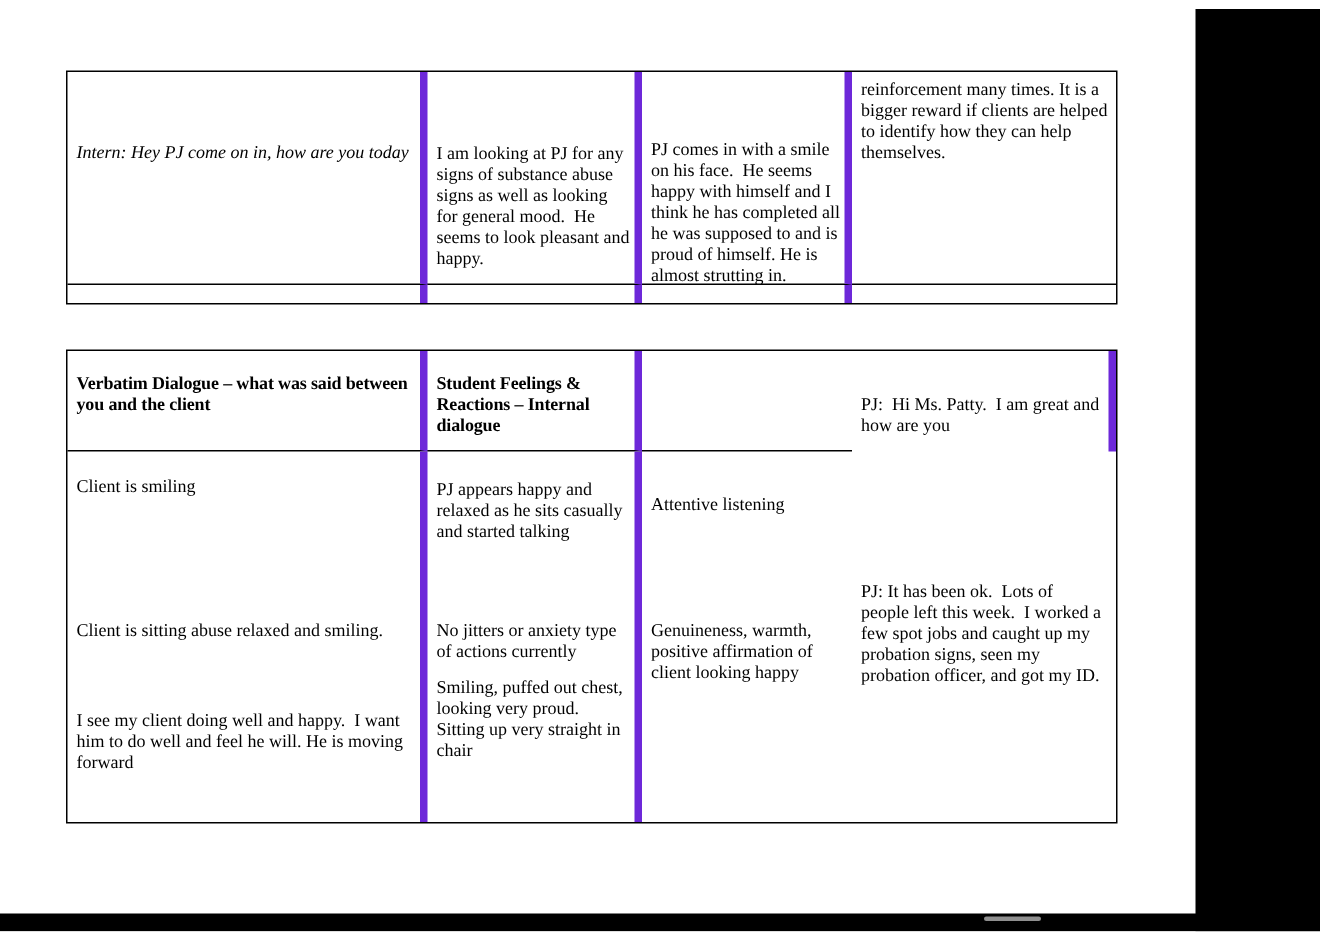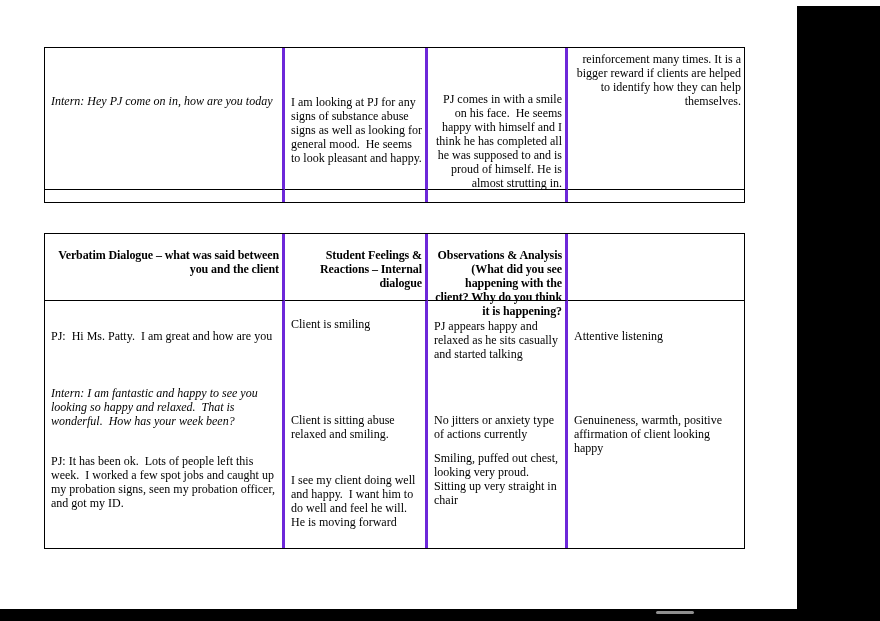--- a/index.html
+++ b/index.html
@@ -24,34 +24,34 @@
     grid-template-columns: 240px 143px 140px 176px;
     grid-template-rows: 142px 12px;
   }
   .t2 {
     left: 44px; top: 233px;
     grid-template-columns: 240px 143px 140px 176px;
     grid-template-rows: 67px 247px;
   }
   .cell {
     position: relative;
-    border-right: 3px solid #6d28d9;
+    border-right: 5px solid #6d28d9;
     border-bottom: 1px solid #000000;
     overflow: visible;
   }
   .cell.last-col { border-right: none; }
   .cell.last-row { border-bottom: none; }
   .blk {
     position: absolute;
     left: 6px;
     right: 3px;
     line-height: 14px;
     white-space: pre-wrap;
   }
-  .center { text-align: right; }
+  .center { text-align: left; }
   .italic { font-style: italic; }
   .hdr { font-weight: bold; letter-spacing: -0.1px; }
   .edge-right {
     position: absolute;
     top: 6px; left: 797px;
     width: 83px; height: 615px;
     background: #000000;
   }
   .edge-bottom {
     position: absolute;
@@ -93,30 +93,26 @@
   </div>
 
   <div class="tbl t2">
 
     <div class="cell">
       <div class="blk center hdr" style="top:14px">Verbatim Dialogue – what was said between you and the client</div>
     </div>
     <div class="cell">
       <div class="blk center hdr" style="top:14px">Student Feelings &amp; Reactions – Internal dialogue</div>
     </div>
-    <div class="cell">
-      <div class="blk center hdr" style="top:14px">Observations &amp; Analysis (What did you see happening with the client? Why do you think it is happening?</div>
-    </div>
     <div class="cell last-col">
       <div class="blk center hdr" style="top:14px"></div>
     </div>
 
     <div class="cell last-row">
       <div class="blk" style="top:28px">PJ:  Hi Ms. Patty.  I am great and how are you</div>
-      <div class="blk italic" style="top:85px">Intern: I am fantastic and happy to see you looking so happy and relaxed.  That is wonderful.  How has your week been?</div>
       <div class="blk" style="top:153px">PJ: It has been ok.  Lots of people left this week.  I worked a few spot jobs and caught up my probation signs, seen my probation officer, and got my ID.</div>
     </div>
     <div class="cell last-row">
       <div class="blk" style="top:16px">Client is smiling</div>
       <div class="blk" style="top:112px">Client is sitting abuse relaxed and smiling.</div>
       <div class="blk" style="top:172px">I see my client doing well and happy.  I want him to do well and feel he will. He is moving forward</div>
     </div>
     <div class="cell last-row">
       <div class="blk" style="top:18px">PJ appears happy and relaxed as he sits casually and started talking</div>
       <div class="blk" style="top:112px">No jitters or anxiety type of actions currently</div>

